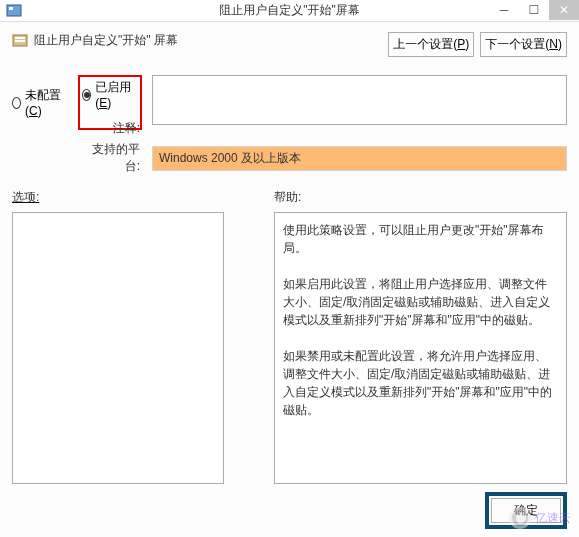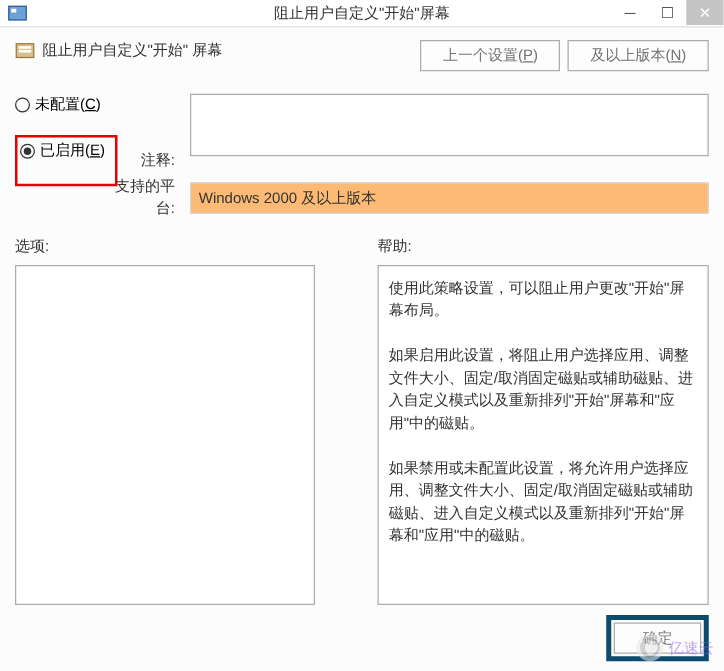--- a/index.html
+++ b/index.html
@@ -9,37 +9,37 @@
 .titlebar-title { position: absolute; left: 50%; transform: translateX(-50%); color: #333; }
 .win-btns { position: absolute; right: 0; top: 0; display: flex; }
 .win-btn { width: 30px; height: 20px; display: flex; align-items: center; justify-content: center; color: #555; }
 .win-btn.close { background: #c5c5c5; color: #fff; }
 .content { padding: 10px 12px; }
 .header-row { display: flex; align-items: flex-start; justify-content: space-between; margin-bottom: 18px; }
 .header-left { display: flex; align-items: center; gap: 6px; }
 .policy-icon { width: 16px; height: 16px; }
 .header-title { color: #333; }
 .nav-btns { display: flex; gap: 6px; }
-.btn { background: #fdfdfd; border: 1px solid #acacac; padding: 3px 17px; color: #737373; cursor: pointer; min-width: 70px; }
+.btn { background: #fdfdfd; border: 1px solid #acacac; padding: 3px 4px; color: #000000; cursor: pointer; min-width: 70px; }
 .body { display: flex; gap: 10px; }
 .left-col { width: 130px; flex-shrink: 0; }
-.radio-group { display: flex; flex-direction: column; gap: 16px; margin-bottom: 10px; }
+.radio-group { display: flex; flex-direction: row; gap: 16px; margin-bottom: 10px; }
 .radio-item { display: flex; align-items: center; gap: 4px; cursor: pointer; }
 .radio-item.highlighted { border: 2px solid #e60000; padding: 2px 8px 18px 2px; display: inline-flex; width: fit-content; }
 .radio { width: 12px; height: 12px; border: 1px solid #333; border-radius: 50%; display: inline-flex; align-items: center; justify-content: center; }
 .radio.checked::after { content: ""; width: 6px; height: 6px; background: #333; border-radius: 50%; }
 .hotkey { text-decoration: underline; }
 .field-label { color: #333; text-align: right; padding-right: 4px; }
 .right-col { flex: 1; }
 .textarea { width: 100%; height: 50px; border: 1px solid #acacac; background: #fff; resize: none; padding: 4px; margin-bottom: 12px; }
 .platform-row { display: flex; align-items: center; gap: 8px; margin-top: 4px; }
 .platform-box { flex: 1; border: 1px solid #d5d5d5; padding: 3px 6px; color: #333; background: #fdba74; }
 .sections { display: flex; gap: 10px; margin-top: 14px; }
 .section { display: flex; flex-direction: column; }
-.section.options { width: 240px; }
+.section.options { width: 212px; text-decoration: underline; }
 .section.help { flex: 1; padding-left: 40px; }
 .section-label { color: #333; margin-bottom: 6px; }
 .section-box { border: 1px solid #acacac; background: #fff; height: 272px; padding: 8px; overflow: auto; color: #333; line-height: 1.5; white-space: pre-wrap; }
 .footer { position: absolute; bottom: 8px; right: 12px; display: flex; gap: 8px; }
 .ok-highlight { border: 4px solid #0c4a6e; padding: 2px; }
 .watermark { position: absolute; right: 8px; bottom: 8px; opacity: 0.55; display: flex; align-items: center; gap: 4px; color: #8b5cf6; font-size: 13px; }
 .watermark-circle { width: 22px; height: 22px; border-radius: 50%; background: #e8e8e8; display: flex; align-items: center; justify-content: center; }
 .watermark-circle::before { content: ""; width: 12px; height: 12px; border: 2px solid #aaa; border-radius: 50%; box-shadow: 4px 0 0 -2px #aaa inset; }
 </style>
 </head>
@@ -64,21 +64,21 @@
     <div class="header-left">
       <svg class="policy-icon" viewBox="0 0 16 16">
           <rect x="1" y="2" width="14" height="11" fill="#d8c090" stroke="#9a7a3a"></rect>
           <rect x="3" y="4" width="10" height="2" fill="#fff"></rect>
           <rect x="3" y="7" width="10" height="2" fill="#fff"></rect>
         </svg>
       <span class="header-title">阻止用户自定义"开始" 屏幕</span>
     </div>
     <div class="nav-btns">
       <button class="btn"><span>上一个设置(</span><span class="hotkey">P</span><span>)</span></button>
-      <button class="btn"><span>及以上版本(</span><span class="hotkey">N</span><span>)</span></button>
+      <button class="btn"><span>下一个设置(</span><span class="hotkey">N</span><span>)</span></button>
     </div>
   </div>
 
   <div class="body">
     <div class="left-col">
       <div class="radio-group">
         <label class="radio-item">
           <span class="radio"></span>
           <span><span>未配置(</span><span class="hotkey">C</span><span>)</span></span>
         </label>

